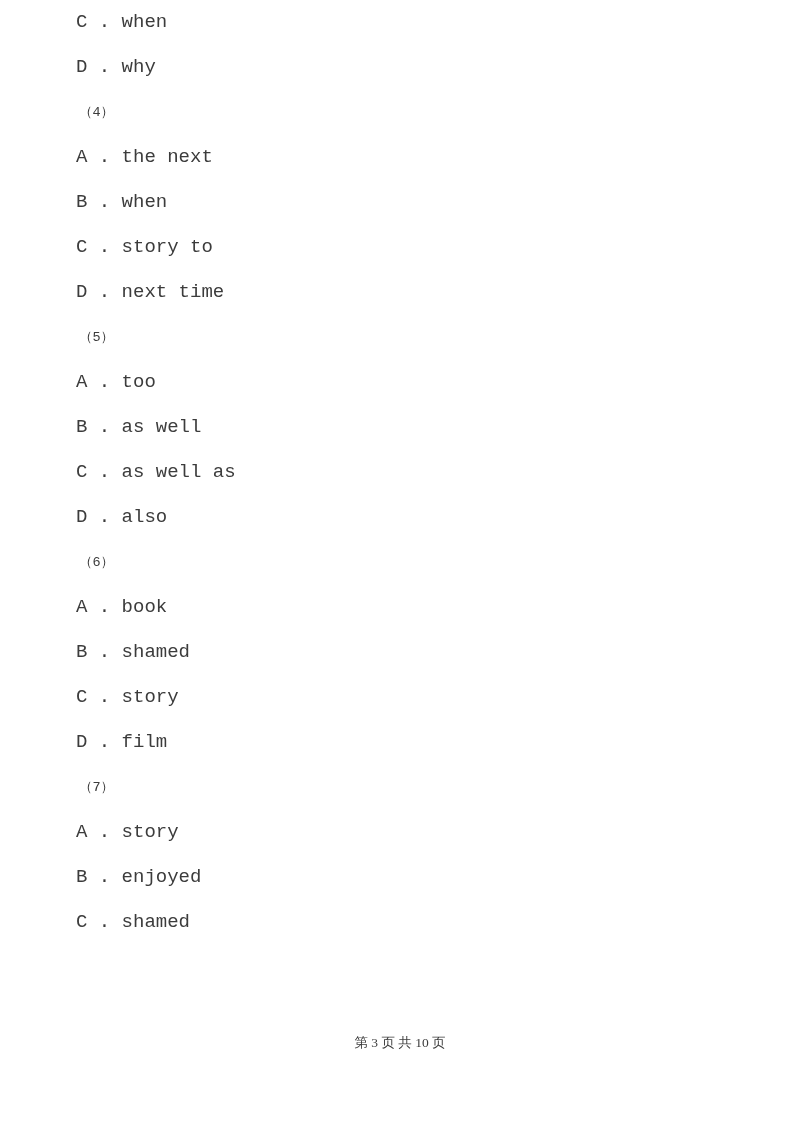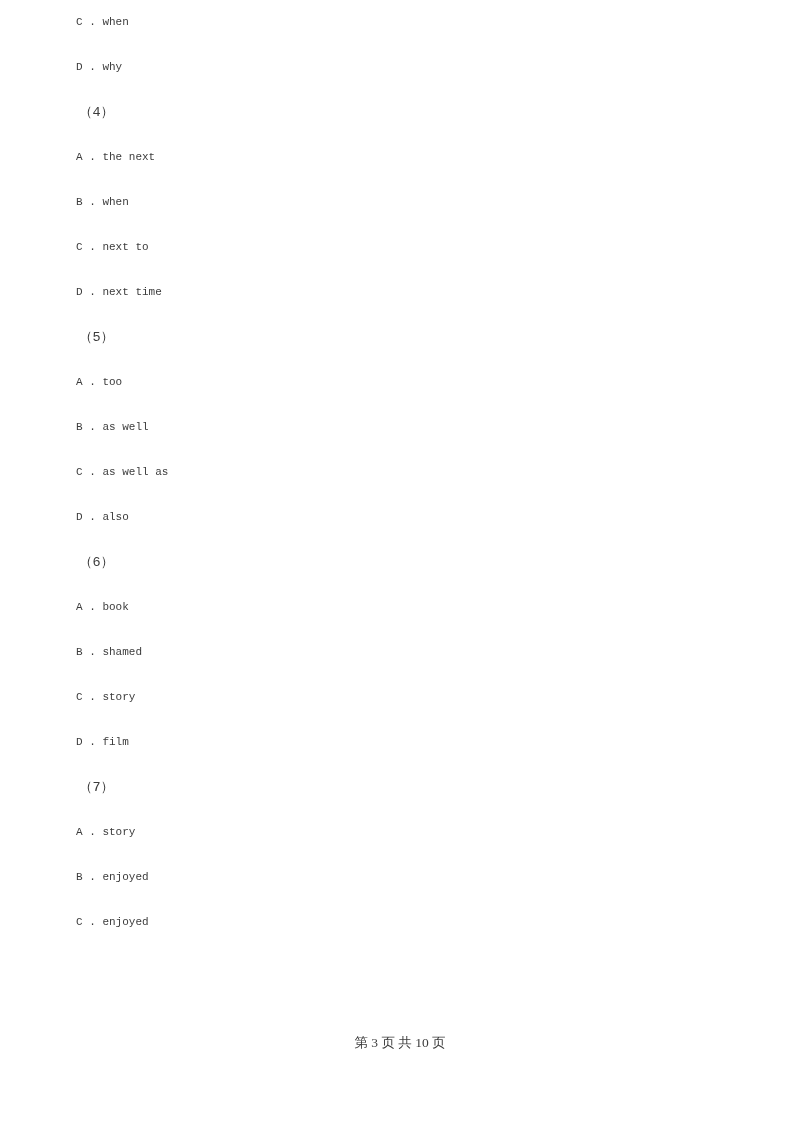--- a/index.html
+++ b/index.html
@@ -29,21 +29,21 @@
   #content {
     position: absolute;
     left: 76px;
     top: 0;
     width: 640px;
   }
 
   .line {
     height: 45px;
     line-height: 45px;
-    font-size: 11px;
+    font-size: 19px;
     color: #3c3c3c;
     white-space: pre;
     letter-spacing: 0px;
   }
 
   .line.option {
     padding-left: 0px;
   }
 
   .line.qnum {
@@ -68,33 +68,33 @@
 <body>
 
 <div id="page">
 
   <div id="content">
       <div class="line option">C . when</div>
       <div class="line option">D . why</div>
       <div class="line qnum">（4）</div>
       <div class="line option">A . the next</div>
       <div class="line option">B . when</div>
-      <div class="line option">C . next to</div>
+      <div class="line option">C . story to</div>
       <div class="line option">D . next time</div>
       <div class="line qnum">（5）</div>
       <div class="line option">A . too</div>
       <div class="line option">B . as well</div>
       <div class="line option">C . as well as</div>
       <div class="line option">D . also</div>
       <div class="line qnum">（6）</div>
       <div class="line option">A . book</div>
       <div class="line option">B . shamed</div>
       <div class="line option">C . story</div>
       <div class="line option">D . film</div>
       <div class="line qnum">（7）</div>
       <div class="line option">A . story</div>
       <div class="line option">B . enjoyed</div>
-      <div class="line option">C . enjoyed</div>
+      <div class="line option">C . shamed</div>
     </div>
 
   <div id="footer">第 3 页 共 10 页</div>
 
 </div>
 
 </body></html>

